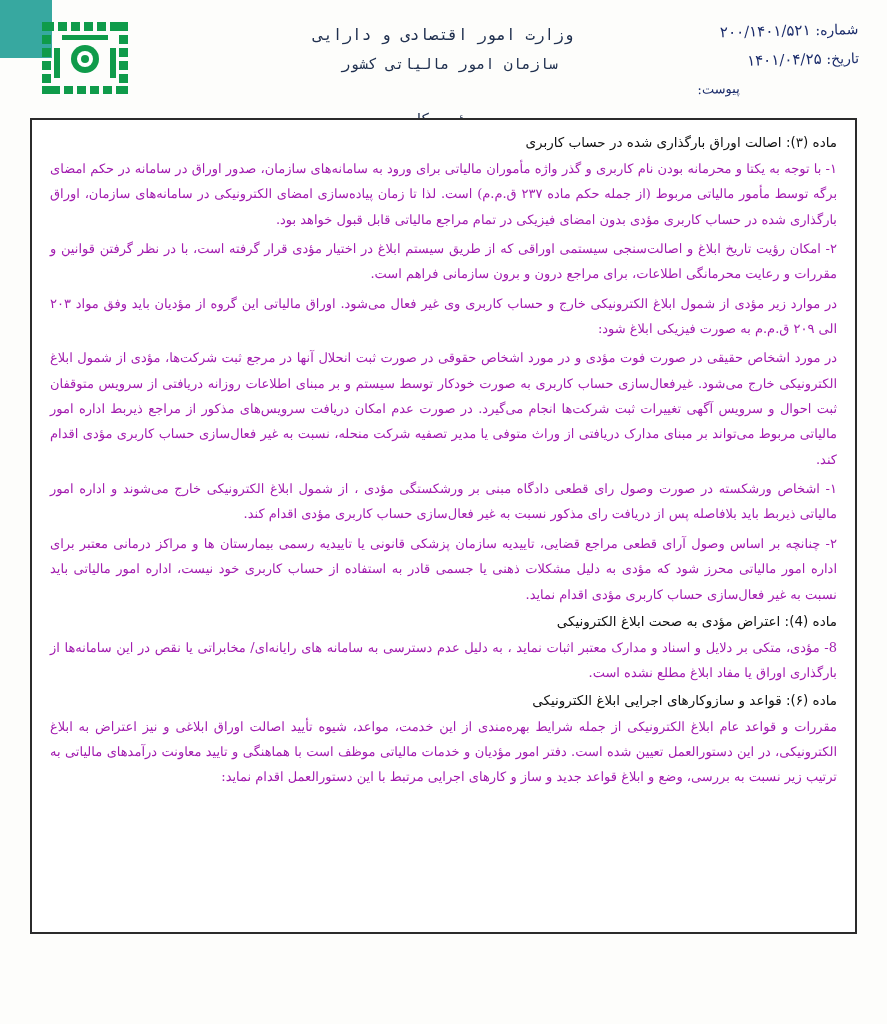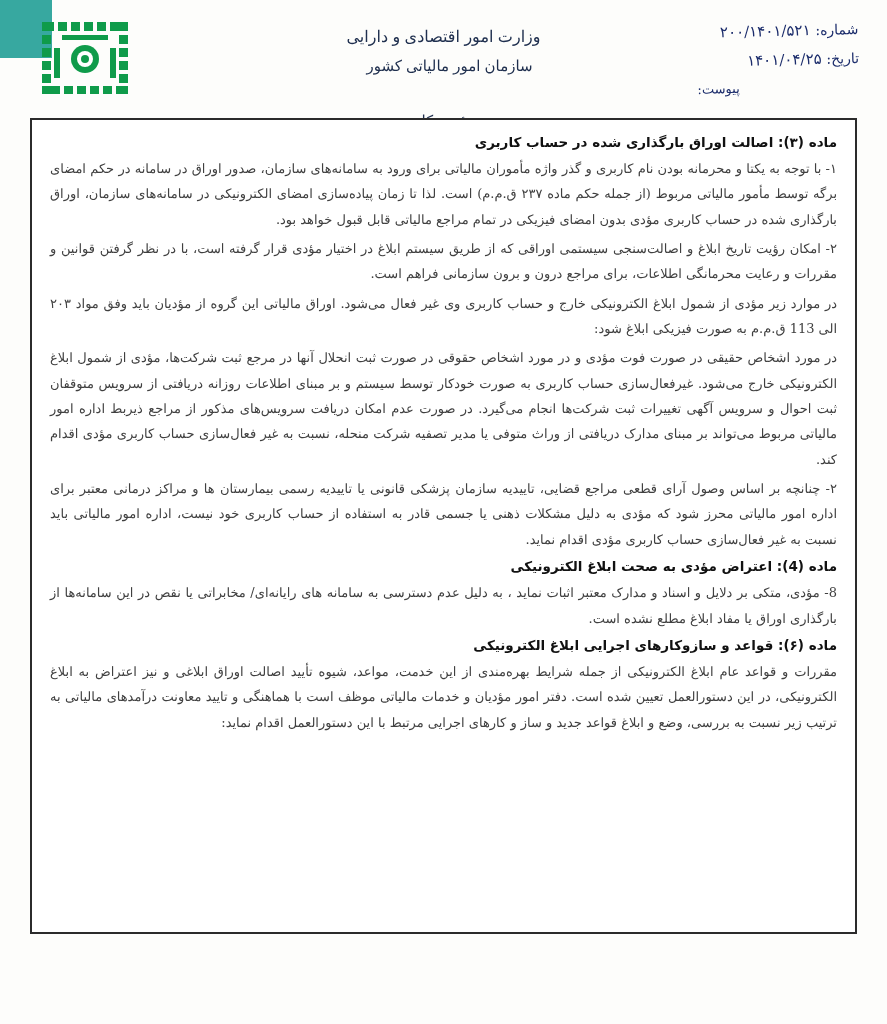--- a/index.html
+++ b/index.html
@@ -47,21 +47,21 @@
     margin-right: 120px;
     font-size: 13px;
   }
 
   .ministry {
     position: absolute;
     top: 22px;
     right: 0;
     left: 0;
     text-align: center;
-    font-family: Liberation Sans, sans-serif;
+    font-family: Liberation Mono, monospace;
     color: #20304f;
     line-height: 1.85;
   }
   .ministry .l1 { font-size: 16px; letter-spacing: .5px; }
   .ministry .l2 { font-size: 15px; padding-left: 12px; }
   .ministry .l3 { font-size: 15px; margin-top: 28px; }
 
   .logo {
     position: absolute;
     top: 18px;
@@ -96,36 +96,36 @@
     bottom: 90px;
     border: 2px solid #2b2b2b;
     background: #ffffff;
     padding: 12px 18px 10px 18px;
     box-sizing: border-box;
     overflow: hidden;
   }
 
   .art-title {
     font-family: "DejaVu Sans", sans-serif;
-    font-weight: bold;
+    font-weight: normal;
     font-size: 13.5px;
     color: #111;
     margin: 6px 0 6px 0;
     text-align: right;
   }
   .art-title.first { margin-top: 2px; }
 
   p.para {
     font-family: "DejaVu Serif", serif;
     font-size: 13px;
     line-height: 1.95;
     margin: 0 0 4px 0;
     text-align: justify;
     text-align-last: right;
-    color: #404040;
+    color: #a21caf;
   }
 
   
   .footer {
     position: absolute;
     bottom: 0;
     right: 0;
     left: 0;
     height: 86px;
   }
@@ -218,22 +218,23 @@
       </svg>
     </div>
   </div>
 
   <div class="frame">
 
     <div class="art-title first">ماده (۳): اصالت اوراق بارگذاری شده در حساب کاربری</div>
     <p class="para">۱- با توجه به یکتا و محرمانه بودن نام کاربری و گذر واژه مأموران مالیاتی برای ورود به سامانه‌های سازمان، صدور اوراق در سامانه در حکم امضای برگه توسط مأمور مالیاتی مربوط (از جمله حکم ماده ۲۳۷ ق.م.م) است. لذا تا زمان پیاده‌سازی امضای الکترونیکی در سامانه‌های سازمان، اوراق بارگذاری شده در حساب کاربری مؤدی بدون امضای فیزیکی در تمام مراجع مالیاتی قابل قبول خواهد بود.</p>
     <p class="para">۲- امکان رؤیت تاریخ ابلاغ و اصالت‌سنجی سیستمی اوراقی که از طریق سیستم ابلاغ در اختیار مؤدی قرار گرفته است، با در نظر گرفتن قوانین و مقررات و رعایت محرمانگی اطلاعات، برای مراجع درون و برون سازمانی فراهم است.</p>
 
-    <p class="para">در موارد زیر مؤدی از شمول ابلاغ الکترونیکی خارج و حساب کاربری وی غیر فعال می‌شود. اوراق مالیاتی این گروه از مؤدیان باید وفق مواد ۲۰۳ الی 113 ق.م.م به صورت فیزیکی ابلاغ شود:</p>
+    <p class="para">در موارد زیر مؤدی از شمول ابلاغ الکترونیکی خارج و حساب کاربری وی غیر فعال می‌شود. اوراق مالیاتی این گروه از مؤدیان باید وفق مواد ۲۰۳ الی ۲۰۹ ق.م.م به صورت فیزیکی ابلاغ شود:</p>
     <p class="para">در مورد اشخاص حقیقی در صورت فوت مؤدی و در مورد اشخاص حقوقی در صورت ثبت انحلال آنها در مرجع ثبت شرکت‌ها، مؤدی از شمول ابلاغ الکترونیکی خارج می‌شود. غیرفعال‌سازی حساب کاربری به صورت خودکار توسط سیستم و بر مبنای اطلاعات روزانه دریافتی از سرویس متوقفان ثبت احوال و سرویس آگهی تغییرات ثبت شرکت‌ها انجام می‌گیرد. در صورت عدم امکان دریافت سرویس‌های مذکور از مراجع ذیربط اداره امور مالیاتی مربوط می‌تواند بر مبنای مدارک دریافتی از وراث متوفی یا مدیر تصفیه شرکت منحله، نسبت به غیر فعال‌سازی حساب کاربری مؤدی اقدام کند.</p>
+    <p class="para">۱- اشخاص ورشکسته در صورت وصول رای قطعی دادگاه مبنی بر ورشکستگی مؤدی ، از شمول ابلاغ الکترونیکی خارج می‌شوند و اداره امور مالیاتی ذیربط باید بلافاصله پس از دریافت رای مذکور نسبت به  غیر فعال‌سازی حساب کاربری مؤدی اقدام کند.</p>
     <p class="para">۲- چنانچه بر اساس وصول آرای قطعی مراجع قضایی، تاییدیه سازمان پزشکی قانونی یا تاییدیه رسمی بیمارستان ها و مراکز درمانی معتبر برای اداره امور مالیاتی محرز شود که مؤدی به دلیل مشکلات ذهنی یا جسمی قادر به استفاده از حساب کاربری خود نیست، اداره امور مالیاتی باید  نسبت به غیر فعال‌سازی حساب کاربری مؤدی اقدام نماید.</p>
 
     <div class="art-title">ماده (4): اعتراض مؤدی به صحت ابلاغ الکترونیکی</div>
     <p class="para">8- مؤدی، متکی بر دلایل و اسناد و مدارک معتبر اثبات نماید ، به دلیل عدم دسترسی به سامانه های رایانه‌ای/ مخابراتی یا نقص در این سامانه‌ها از بارگذاری اوراق یا مفاد ابلاغ مطلع نشده است.</p>
 
     <div class="art-title">ماده (۶): قواعد و سازوکارهای اجرایی ابلاغ الکترونیکی</div>
     <p class="para">مقررات و قواعد عام ابلاغ الکترونیکی از جمله شرایط بهره‌مندی از این خدمت، مواعد، شیوه تأیید اصالت اوراق ابلاغی و نیز اعتراض به ابلاغ الکترونیکی، در این دستورالعمل تعیین شده است. دفتر امور مؤدیان و خدمات مالیاتی موظف است با هماهنگی  و تایید معاونت درآمدهای مالیاتی به ترتیب زیر نسبت به بررسی، وضع و ابلاغ قواعد جدید و ساز و کارهای اجرایی مرتبط با این دستورالعمل اقدام نماید:</p>
 
   </div>
 

